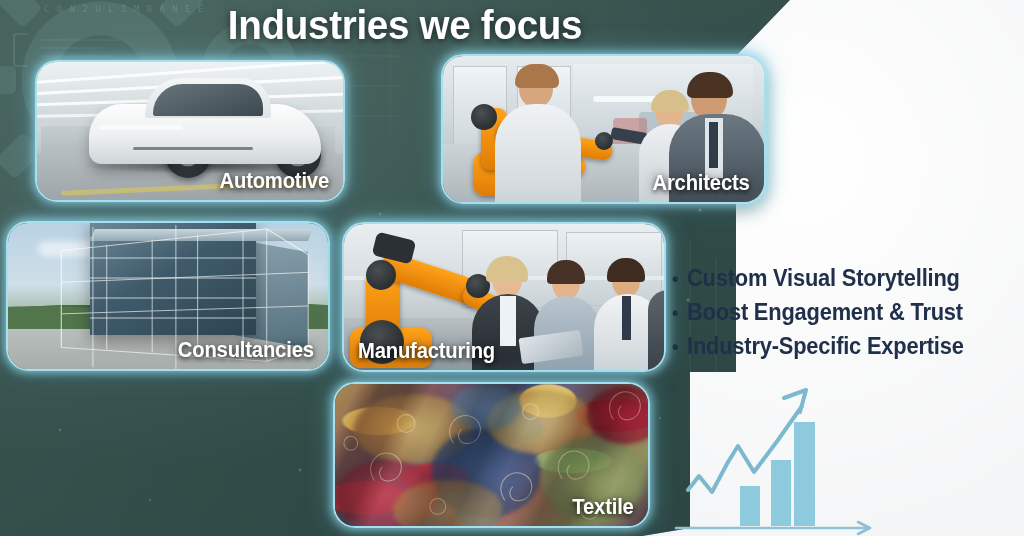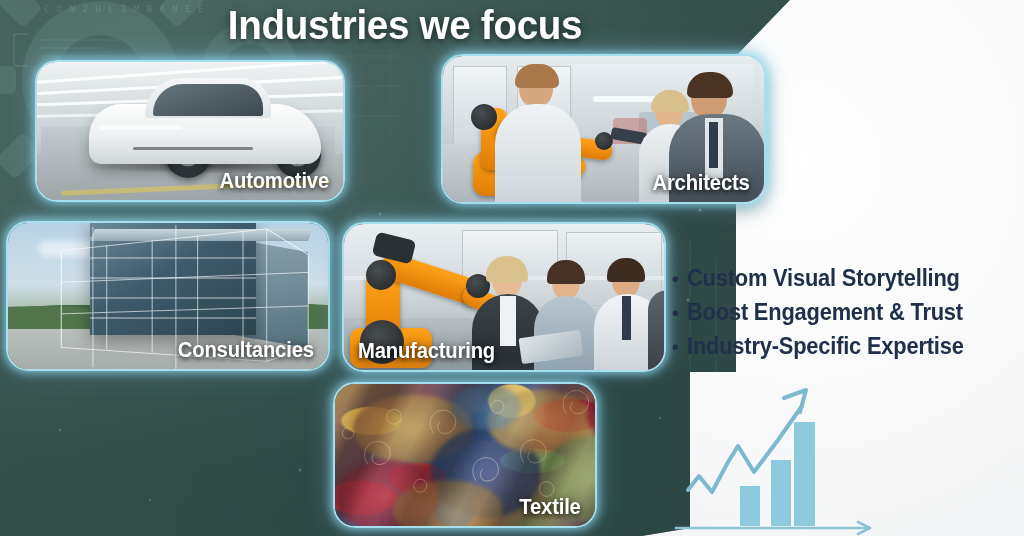--- a/index.html
+++ b/index.html
@@ -460,21 +460,21 @@
       <div class="person" style="left:250px;top:70px;width:68px;height:80px;background:linear-gradient(180deg,#f2f4f6,#ccd3d8);"></div>
       <div style="position:absolute;left:278px;top:72px;width:9px;height:44px;background:#2f3b49;"></div>
 
       <div class="person" style="left:304px;top:66px;width:40px;height:84px;background:linear-gradient(180deg,#5b646c,#3a4148);"></div>
 
       <div style="position:absolute;left:176px;top:110px;width:62px;height:26px;background:linear-gradient(150deg,#dfe6ea,#aab6bd);border-radius:3px;transform:rotate(-8deg);"></div>
       <div class="label left">Manufacturing</div>
     </div>
   </div>
 
-  <div class="card" style="left:333px;top:382px;width:264px;height:146px;">
+  <div class="card" style="left:333px;top:382px;width:317px;height:146px;">
     <div class="img scene tex-bg">
       <div class="silk-fold" style="left:18px;top:10px;width:120px;height:70px;background:radial-gradient(ellipse,#caa45a,#7a5a3a);opacity:.8;"></div>
       <div class="silk-fold" style="left:96px;top:44px;width:110px;height:90px;background:radial-gradient(ellipse,#3f5d8d,#23304d);opacity:.75;"></div>
       <div class="silk-fold" style="left:152px;top:6px;width:108px;height:64px;background:radial-gradient(ellipse,#d6b468,#8b6a35);opacity:.7;"></div>
       <div class="silk-fold" style="left:206px;top:52px;width:104px;height:86px;background:radial-gradient(ellipse,#97a96f,#5c6a42);opacity:.72;"></div>
       <div class="silk-fold" style="left:252px;top:2px;width:76px;height:58px;background:radial-gradient(ellipse,#a6263a,#651723);opacity:.8;"></div>
       <div class="silk-fold" style="left:0px;top:76px;width:104px;height:72px;background:radial-gradient(ellipse,#b4404f,#6d2330);opacity:.75;"></div>
       <div class="silk-fold" style="left:58px;top:96px;width:110px;height:60px;background:radial-gradient(ellipse,#c19a55,#7b5e31);opacity:.6;"></div>
       <div class="silk-fold" style="left:116px;top:0px;width:70px;height:46px;background:radial-gradient(ellipse,#6fa0c0,#3a5f7c);opacity:.5;"></div>
       <svg style="position:absolute;inset:0;opacity:.42;" viewBox="0 0 317 146">

